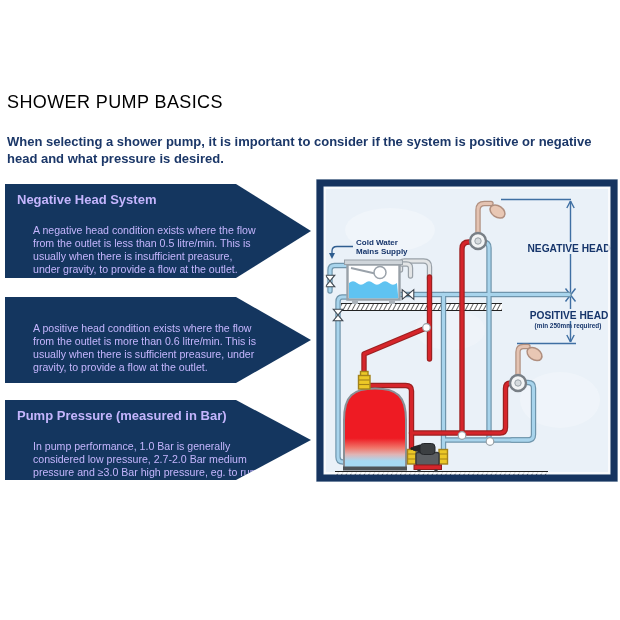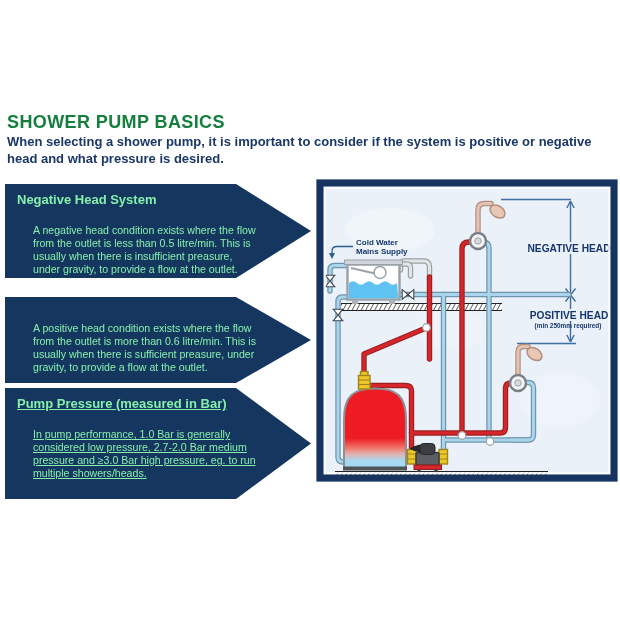--- a/index.html
+++ b/index.html
@@ -1,28 +1,28 @@
 <!DOCTYPE html>
 <html><head>
 <meta charset="utf-8">
 <style>
   html,body{margin:0;padding:0;}
   body{width:620px;height:620px;position:relative;background:#ffffff;
        font-family:"Liberation Sans", sans-serif;overflow:hidden;}
   .abs{position:absolute;}
-  #page-title{left:7px;top:92px;font-size:18px;font-weight:700;letter-spacing:.4px;color:#15803d;margin-top:20px;}
+  #page-title{left:7px;top:92px;font-size:18px;font-weight:400;letter-spacing:.4px;color:#000000;}
   #intro{left:7px;top:117px;width:606px;font-size:13px;font-weight:700;line-height:1.32;color:#1b3768;margin-top:16px;}
-  .banner{left:5px;width:306px;background:#14365f;color:#86efac;
+  .banner{left:5px;width:306px;background:#14365f;color:#c4b5fd;
           clip-path:polygon(0 0, 75.5% 0, 100% 50%, 75.5% 100%, 0 100%);
           box-sizing:border-box;padding:9px 72px 8px 12px;}
   .banner h3{margin:0 0 3px 0;font-size:13px;font-weight:700;line-height:1.15;}
   .banner p{margin:16px;font-size:10.6px;font-weight:400;line-height:1.24;width:226px;}
   #banner-1{top:184px;height:94px;}
   #banner-2{top:297px;height:86px;}
-  #banner-3{top:388px;height:111px;text-decoration:underline;}
+  #banner-3{top:400px;height:80px;}
   #diagram{left:316px;top:179px;}
   svg text{font-family:"Liberation Sans", sans-serif;}
   .pipe{fill:none;stroke-linecap:round;stroke-linejoin:round;}
   .blue-c{stroke:#6f95ac;stroke-width:5.4;}
   .blue-f{stroke:#a8d4ec;stroke-width:3;}
   .red-c{stroke:#9c2020;stroke-width:5.4;}
   .red-f{stroke:#d6252b;stroke-width:3;}
   .tan-c{stroke:#b08f7f;stroke-width:5.4;}
   .tan-f{stroke:#e4c3b2;stroke-width:3;}
   .gray-c{stroke:#99a1a8;stroke-width:5.4;}

